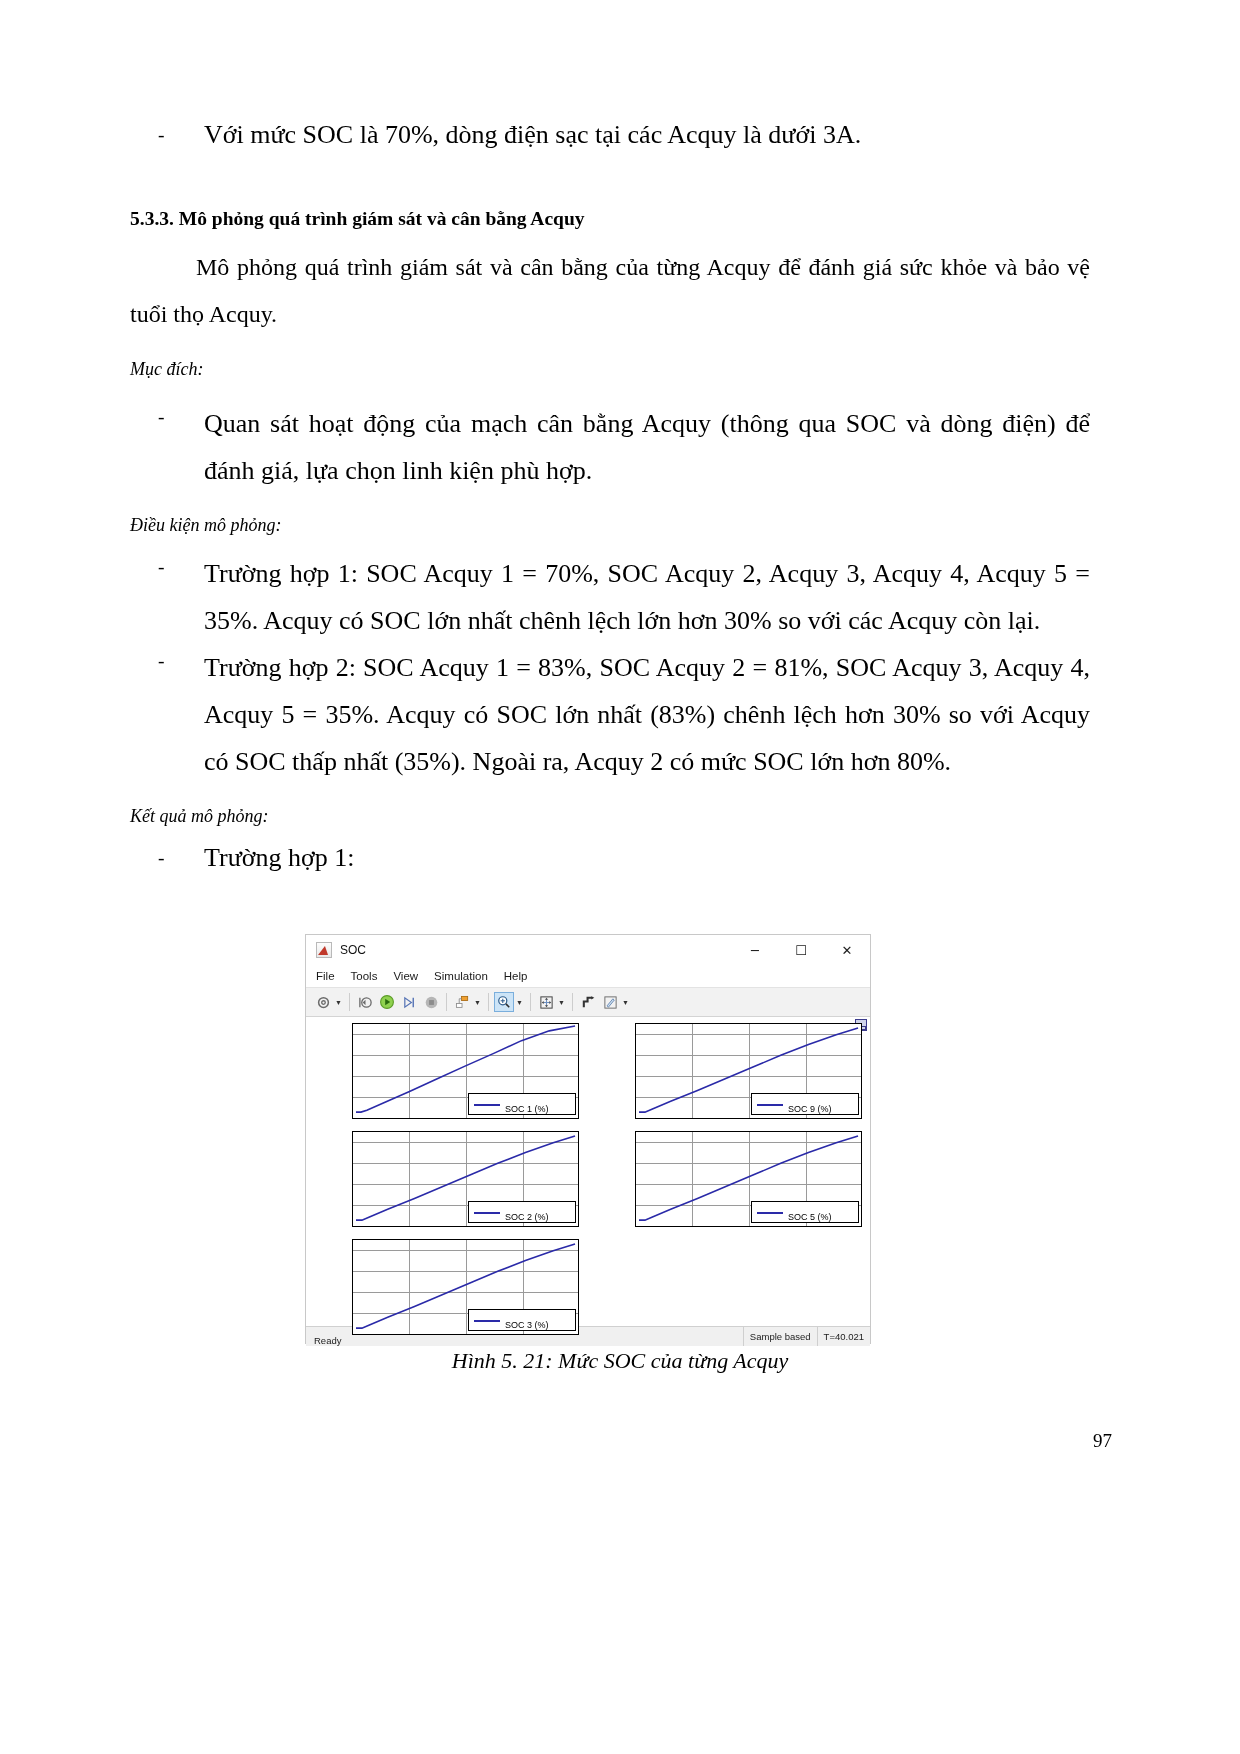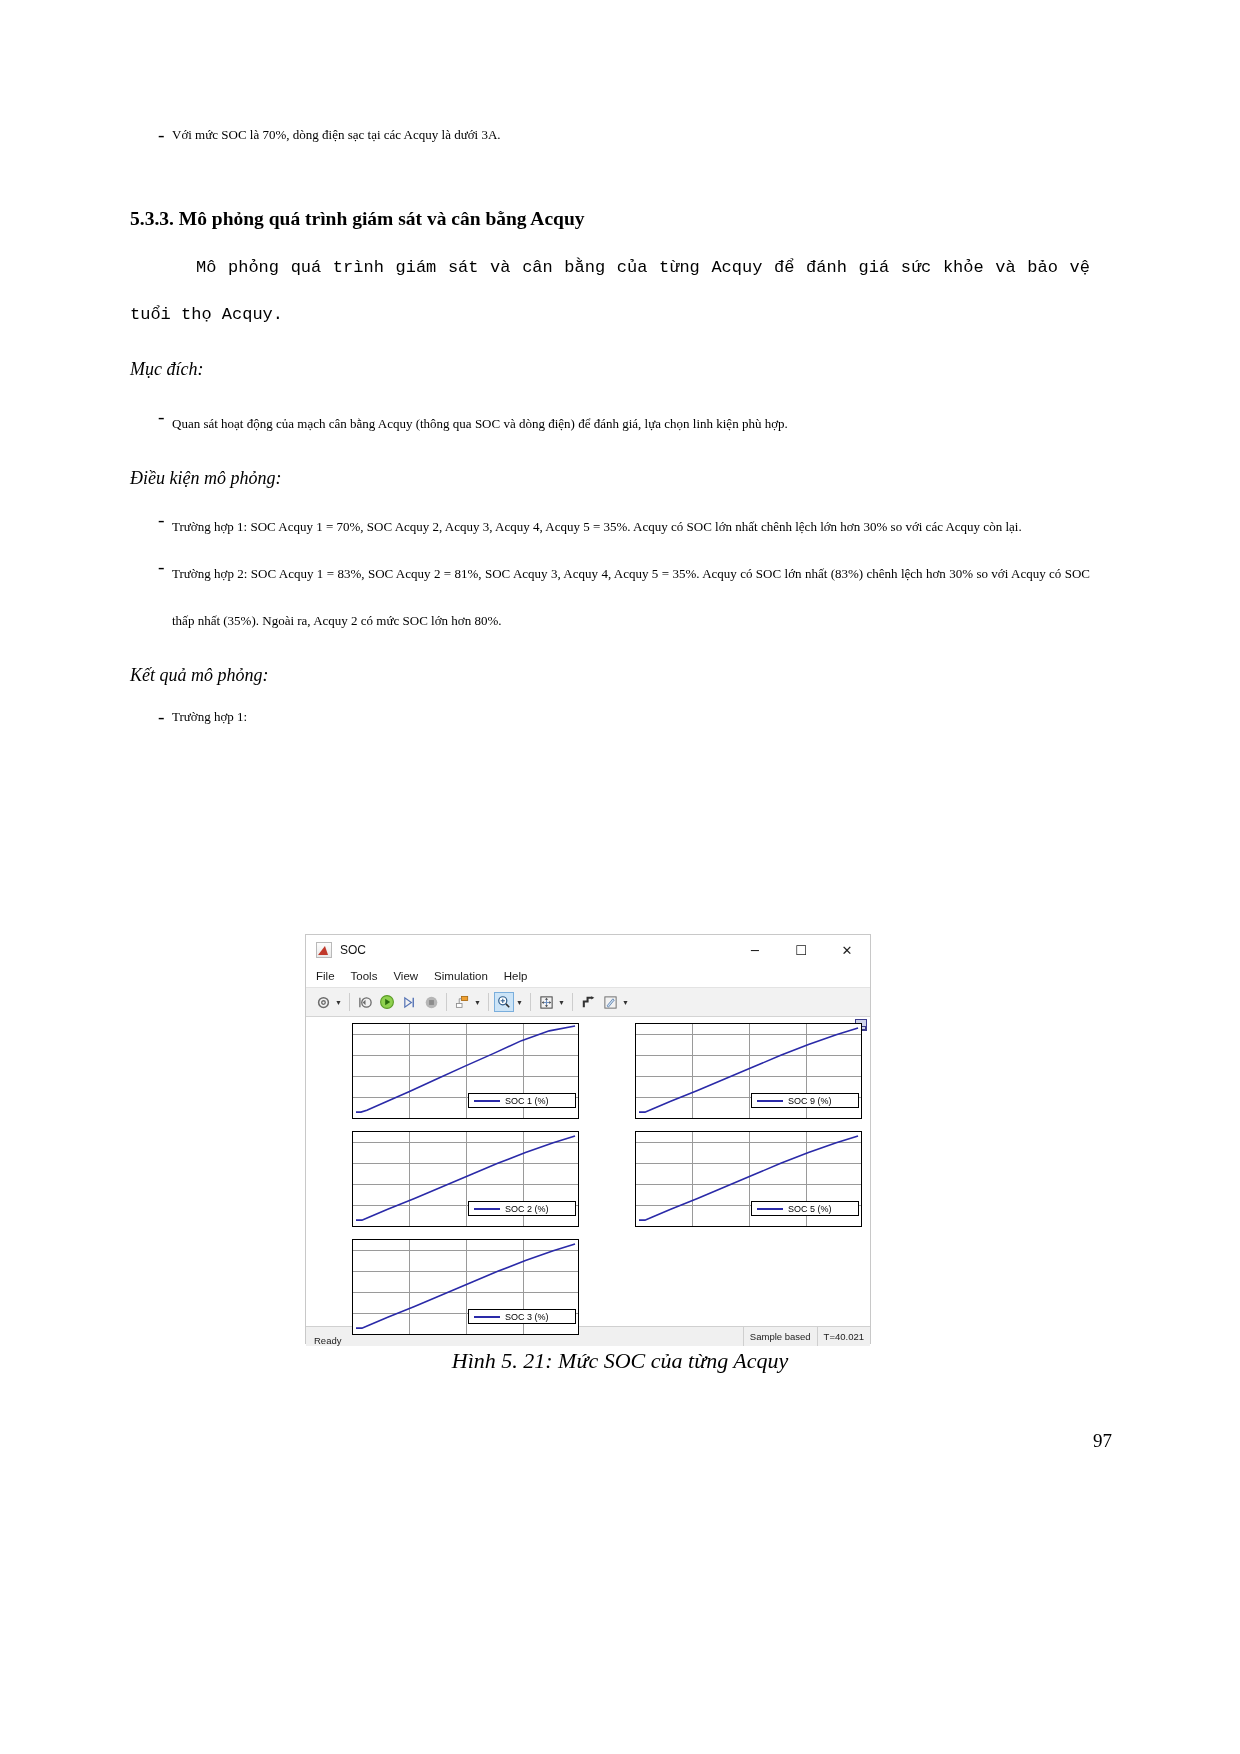--- a/index.html
+++ b/index.html
@@ -40,41 +40,41 @@
     width: 42px;
     flex: 0 0 42px;
     font-size: 19.5px;
     line-height: 34px;
     text-align: left;
     padding-left: 28px;
     box-sizing: border-box;
   }
   .bullet-text {
     flex: 1 1 auto;
-    font-size: 13px;
+    font-size: 26px;
     line-height: 47px;
     text-align: justify;
     text-justify: inter-word;
+    margin-left: 32px;
   }
   .bullet-text.single { line-height: 34px; }
 
   .heading {
     font-weight: bold;
     font-size: 19.5px;
     line-height: 30px;
     margin-top: 52px;
   }
 
   .para {
-    font-size: 17px;
+    font-size: 24px;
     line-height: 47px;
     text-align: justify;
     text-indent: 66px;
     margin-top: 10px;
-    font-family: Liberation Mono, monospace;
   }
 
   .italic-label {
     font-style: italic;
     font-size: 18px;
     line-height: 34px;
     margin-top: 14px;
   }
 
   .spacer-8 { height: 8px; }
@@ -252,22 +252,22 @@
     position: absolute;
     left: 0; top: 0;
     width: 100%; height: 100%;
   }
 
   .legend {
     position: absolute;
     border: 1px solid #000;
     background: #ffffff;
     display: flex;
-    align-items: center;
-    padding: 0 5px;
+    align-items: flex-start;
+    padding: 10px 5px;
     height: 15px;
     box-sizing: border-box;
   }
   .legend-line {
     width: 26px;
     height: 2px;
     background: #2a2aa8;
     margin-right: 5px;
   }
   .legend-label {

